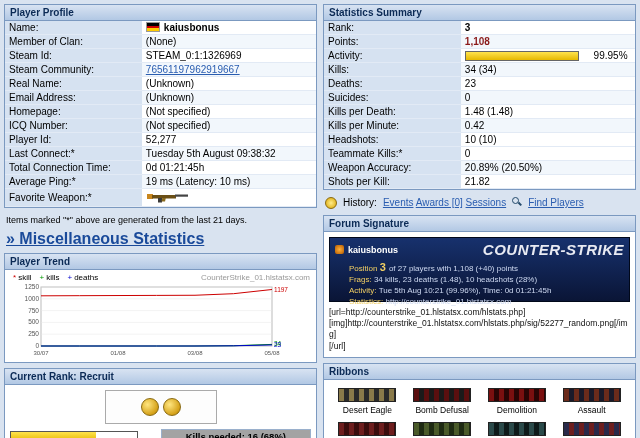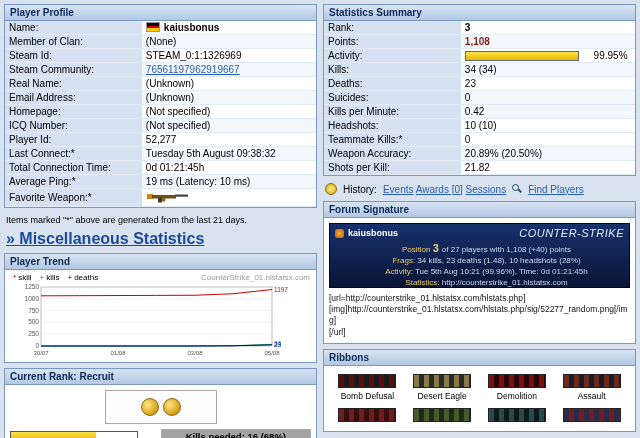--- a/index.html
+++ b/index.html
@@ -14,37 +14,37 @@
   tr.alt td.val{background:#f2f7fc;}
   .vlink{color:#2a5db0;text-decoration:underline;cursor:pointer;}
   b.pname{color:#000;}
   .flag{display:inline-block;width:12px;height:8px;background:linear-gradient(#000 33%,#cc0000 33% 66%,#ffcc00 66%);border:1px solid #999;margin-right:4px;vertical-align:-1px;}
   .minitrack{display:inline-block;width:112px;height:8px;border:1px solid #666;background:#fff;vertical-align:middle;}
   .minifill{height:100%;background:linear-gradient(#ffe34d,#e6b800);}
   .bval-bold{font-weight:bold;}
   .bval-points{font-weight:bold;color:#8b1a1a;}
   .footnote{font-size:9px;margin:2px 0 5px 2px;}
   .seclink{display:block;font-size:16px;font-weight:bold;color:#1a4a9a;text-decoration:underline;margin:0 0 5px 2px;cursor:pointer;}
-  .histline{display:flex;align-items:center;gap:6px;font-size:10px;margin:2px 2px 6px 2px;}
+  .histline{display:flex;gap:6px;font-size:10px;margin:2px 2px 6px 2px;}
   .hicon{width:10px;height:10px;border-radius:50%;background:radial-gradient(#ffec8a,#d9a400);border:1px solid #8a6a10;display:inline-block;}
   .mag{position:relative;width:10px;height:10px;display:inline-block;}
   .mag::before{content:"";position:absolute;left:0;top:0;width:5px;height:5px;border:1.5px solid #234a6b;border-radius:50%;}
   .mag::after{content:"";position:absolute;left:6px;top:6px;width:4px;height:1.5px;background:#234a6b;transform:rotate(45deg);}
   
   .chartwrap{padding:2px 2px 3px 4px;}
   .legend{display:flex;align-items:center;gap:8px;font-size:8px;padding:1px 4px;}
   .legitem{display:flex;align-items:center;gap:2px;}
   .site{margin-left:auto;color:#999;}
   
   .banner{background:linear-gradient(#17316d,#0a1536);border:1px solid #00081a;margin:5px;padding:3px 5px 4px 5px;height:56px;color:#dfe6ff;}
   .bhead{display:flex;align-items:center;gap:4px;font-size:9px;margin-bottom:2px;}
   .bname{font-weight:bold;color:#fff;}
-  .blogo{margin-left:auto;font-style:italic;font-weight:normal;color:#e8eaf2;font-size:11px;letter-spacing:0.5px;}
+  .blogo{margin-left:auto;font-style:italic;font-weight:bold;color:#e8eaf2;font-size:15px;letter-spacing:0.5px;}
   .csicon{width:9px;height:9px;background:radial-gradient(#ffb13b,#b35900);border-radius:2px;display:inline-block;}
-  .sigline{font-size:8px;line-height:1.35;padding-left:14px;white-space:nowrap;overflow:hidden;text-align:center;}
+  .sigline{font-size:8px;line-height:1.35;padding-left:14px;white-space:nowrap;overflow:hidden;}
   .siglab{color:#f2cf63;}
   .sigbig{color:#f2cf63;font-size:11px;font-weight:bold;}
   .sigtext{color:#cdd8f0;}
   .bbcode{font-size:8.5px;line-height:1.3;margin:2px 5px 5px 5px;white-space:pre-wrap;word-break:break-all;color:#111;}
   
   .insig{width:110px;height:32px;border:1px solid #aaa;background:#fdfdfd;display:flex;align-items:center;justify-content:center;margin:5px auto;}
   .coin{width:16px;height:16px;border-radius:50%;background:radial-gradient(circle at 35% 35%, #ffe680, #d4a017 70%, #9a7208);display:inline-block;margin:0 2px;border:1px solid #8a6a10;}
   .rankprog{display:flex;align-items:center;margin:0 5px 6px 5px;}
   .ptrack{flex:1;height:9px;border:1px solid #555;background:#fff;}
   .pfill{height:100%;background:linear-gradient(#ffe34d,#e6b800);}
@@ -214,20 +214,24 @@
               <td class="val">34 (34)</td>
             </tr>
             <tr>
               <td class="lbl">Deaths:</td>
               <td class="val">23</td>
             </tr>
             <tr class="alt">
               <td class="lbl">Suicides:</td>
               <td class="val">0</td>
             </tr>
+            <tr>
+              <td class="lbl">Kills per Death:</td>
+              <td class="val">1.48 (1.48)</td>
+            </tr>
             <tr class="alt">
               <td class="lbl">Kills per Minute:</td>
               <td class="val">0.42</td>
             </tr>
             <tr>
               <td class="lbl">Headshots:</td>
               <td class="val">10 (10)</td>
             </tr>
             <tr>
               <td class="lbl">Teammate Kills:*</td>
@@ -270,28 +274,28 @@
       </div>
       <div class="bbcode">[url=http://counterstrike_01.hlstatsx.com/hlstats.php]
 [img]http://counterstrike_01.hlstatsx.com/hlstats.php/sig/52277_random.png[/img]
 [/url]</div>
     </div>
 
     <div class="panel">
       <div class="panel-h">Ribbons</div>
       <div class="ribgrid" id="ribgrid">
           <div class="ribcell">
+            <div class="ribbon" style="background: repeating-linear-gradient(90deg, rgb(138, 122, 74) 0px, rgb(138, 122, 74) 5px, rgb(42, 42, 42) 5px, rgb(42, 42, 42) 10px);"></div>
+            <div class="riblab">Desert Eagle</div>
+          </div>
+          <div class="ribcell">
             <div class="ribbon" style="background: repeating-linear-gradient(90deg, rgb(90, 15, 15) 0px, rgb(90, 15, 15) 5px, rgb(26, 26, 26) 5px, rgb(26, 26, 26) 10px);"></div>
             <div class="riblab">Bomb Defusal</div>
           </div>
           <div class="ribcell">
-            <div class="ribbon" style="background: repeating-linear-gradient(90deg, rgb(138, 122, 74) 0px, rgb(138, 122, 74) 5px, rgb(42, 42, 42) 5px, rgb(42, 42, 42) 10px);"></div>
-            <div class="riblab">Desert Eagle</div>
-          </div>
-          <div class="ribcell">
             <div class="ribbon" style="background: repeating-linear-gradient(90deg, rgb(122, 16, 16) 0px, rgb(122, 16, 16) 5px, rgb(42, 5, 5) 5px, rgb(42, 5, 5) 10px);"></div>
             <div class="riblab">Demolition</div>
           </div>
           <div class="ribcell">
             <div class="ribbon" style="background: repeating-linear-gradient(90deg, rgb(107, 43, 27) 0px, rgb(107, 43, 27) 5px, rgb(26, 26, 42) 5px, rgb(26, 26, 42) 10px);"></div>
             <div class="riblab">Assault</div>
           </div>
           <div class="ribcell">
             <div class="ribbon" style="background: repeating-linear-gradient(90deg, rgb(110, 30, 30) 0px, rgb(110, 30, 30) 5px, rgb(58, 13, 13) 5px, rgb(58, 13, 13) 10px);"></div>
           </div>

